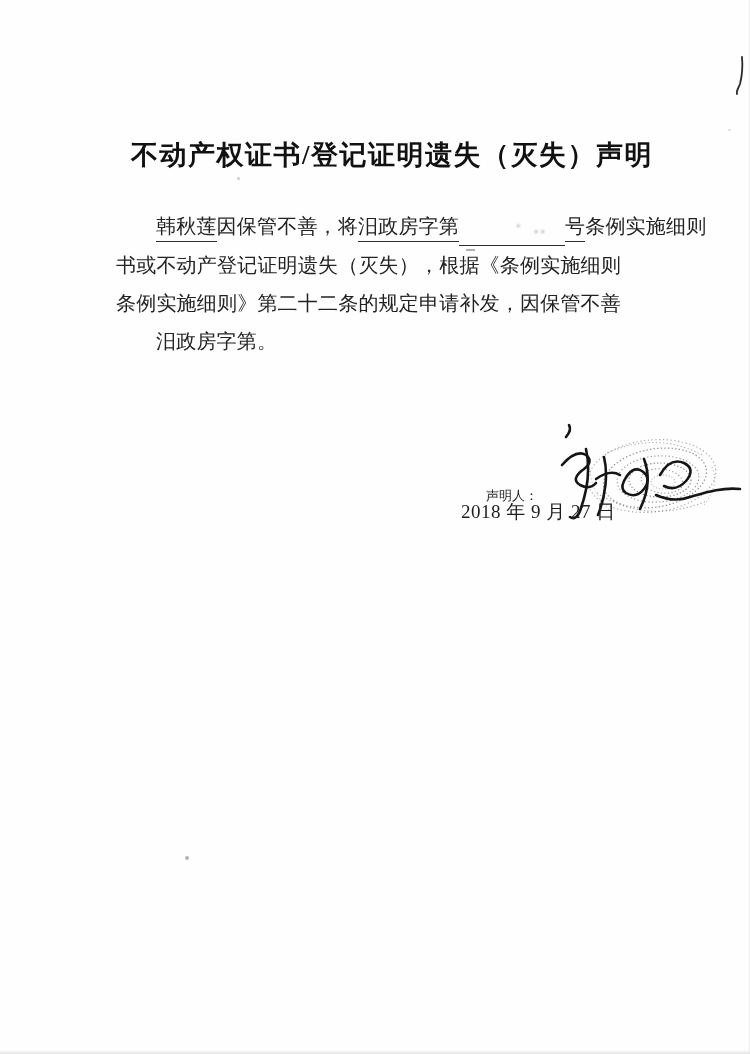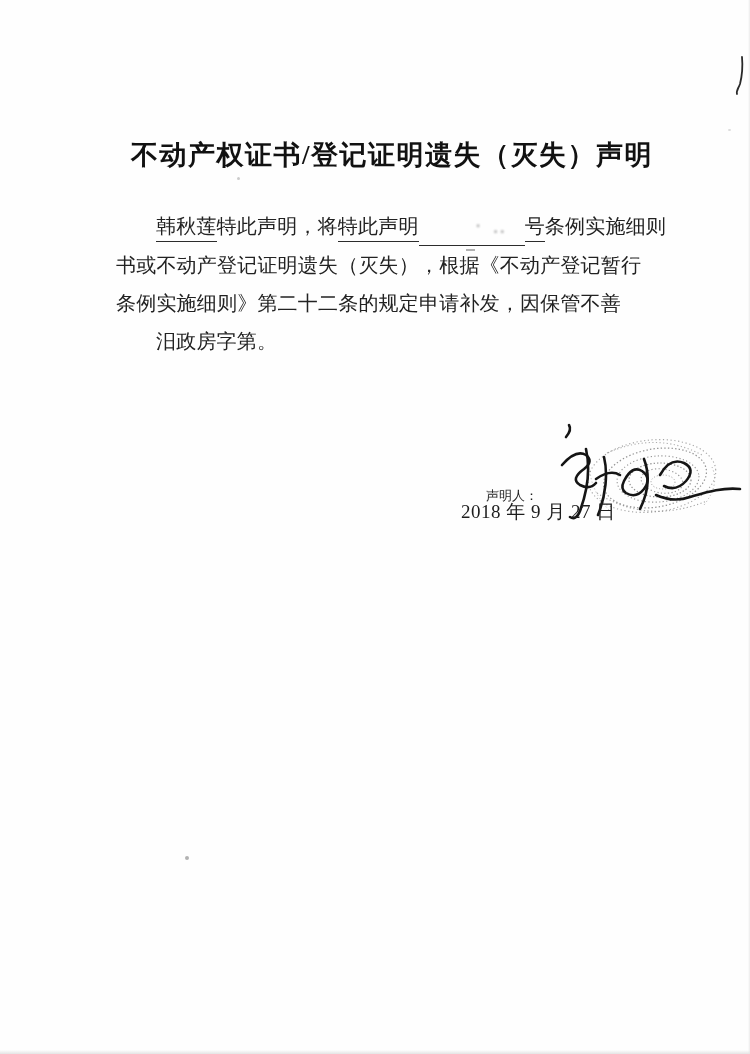--- a/index.html
+++ b/index.html
@@ -77,22 +77,22 @@
   }
 </style>
 </head>
 <body>
 
 <div class="page">
 
   <h1 class="title">不动产权证书/登记证明遗失（灭失）声明</h1>
 
   <div class="body-block">
-    <p class="line indent"><span class="u">韩秋莲</span><span>特此声明，将</span><span class="u">特此声明</span><span class="u smudge-wrap"><span class="smudge">· ‥</span></span><span class="u">号</span><span>条例实施细则</span></p>
-    <p class="line">书或不动产登记证明遗失（灭失），根据《不动产登记暂行</p>
+    <p class="line indent"><span class="u">韩秋莲</span><span>因保管不善，将</span><span class="u">汨政房字第</span><span class="u smudge-wrap"><span class="smudge">· ‥</span></span><span class="u">号</span><span>条例实施细则</span></p>
+    <p class="line">书或不动产登记证明遗失（灭失），根据《条例实施细则</p>
     <p class="line">条例实施细则》第二十二条的规定申请补发，因保管不善</p>
     <p class="line indent">汨政房字第。</p>
   </div>
 
   <div class="sig-label">声明人：</div>
 
   <svg class="signature-svg" viewBox="0 0 200 110" role="img" aria-label="韩秋莲">
     <g stroke="#4d4d4d" fill="none">
       <ellipse cx="100" cy="53" rx="64" ry="36" stroke-dasharray="1.2,2.6" stroke-width="1.1" opacity=".5" transform="rotate(-6 100 53)"></ellipse>
       <ellipse cx="103" cy="55" rx="52" ry="29" stroke-dasharray="1.4,2.2" stroke-width="1.2" opacity=".6" transform="rotate(-10 103 55)"></ellipse>

